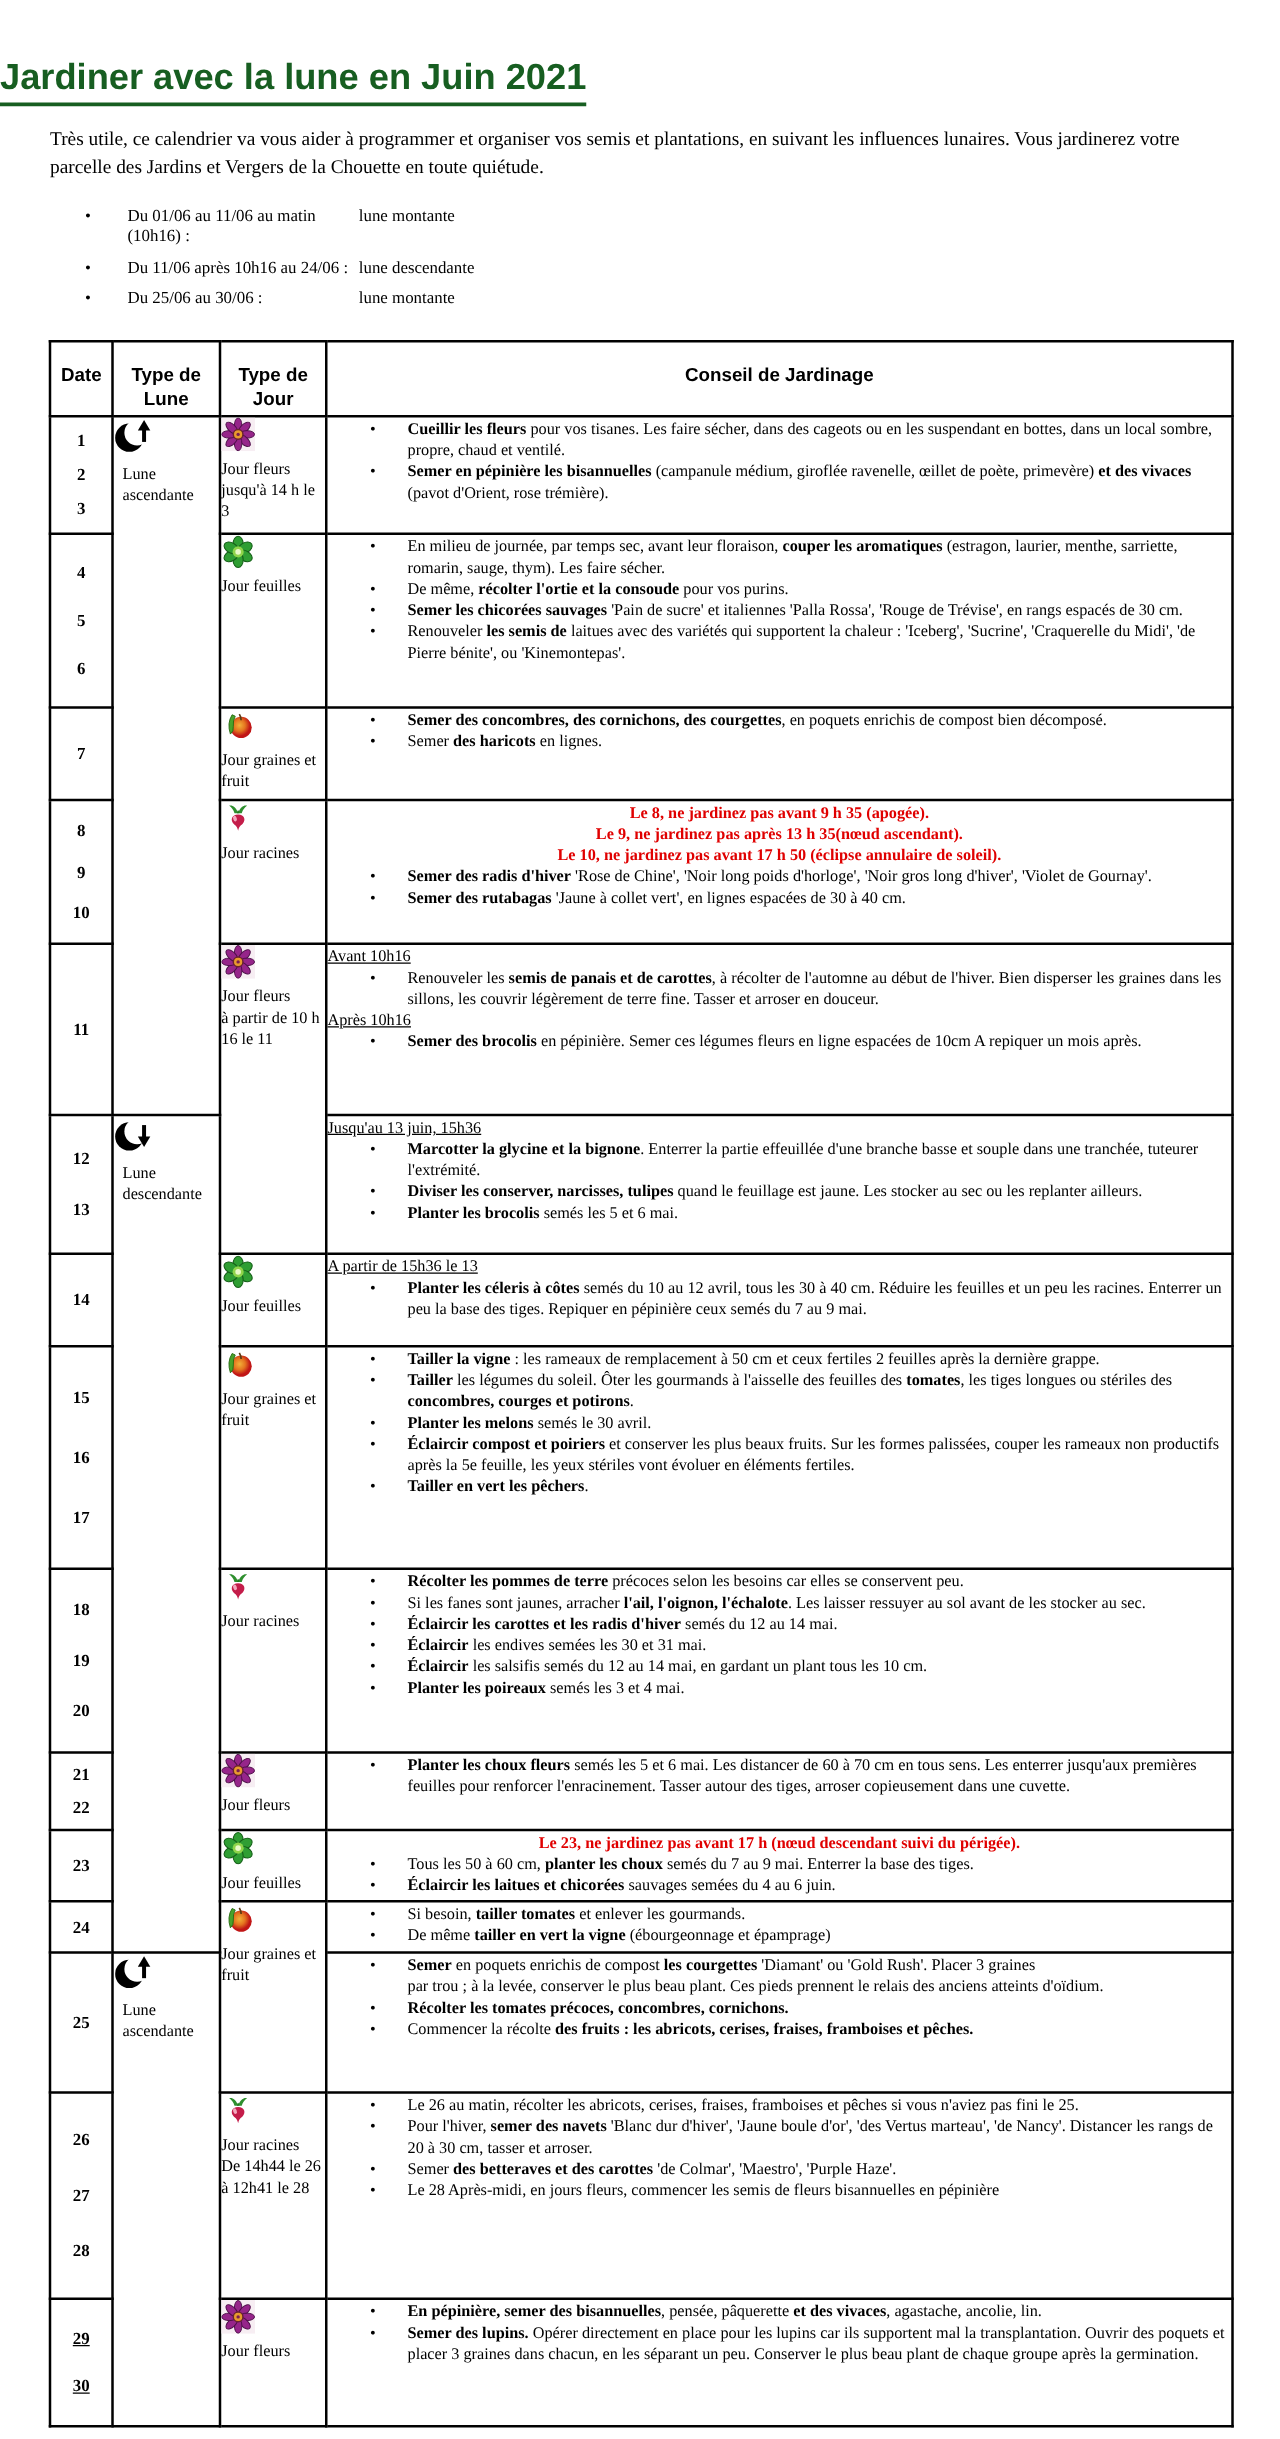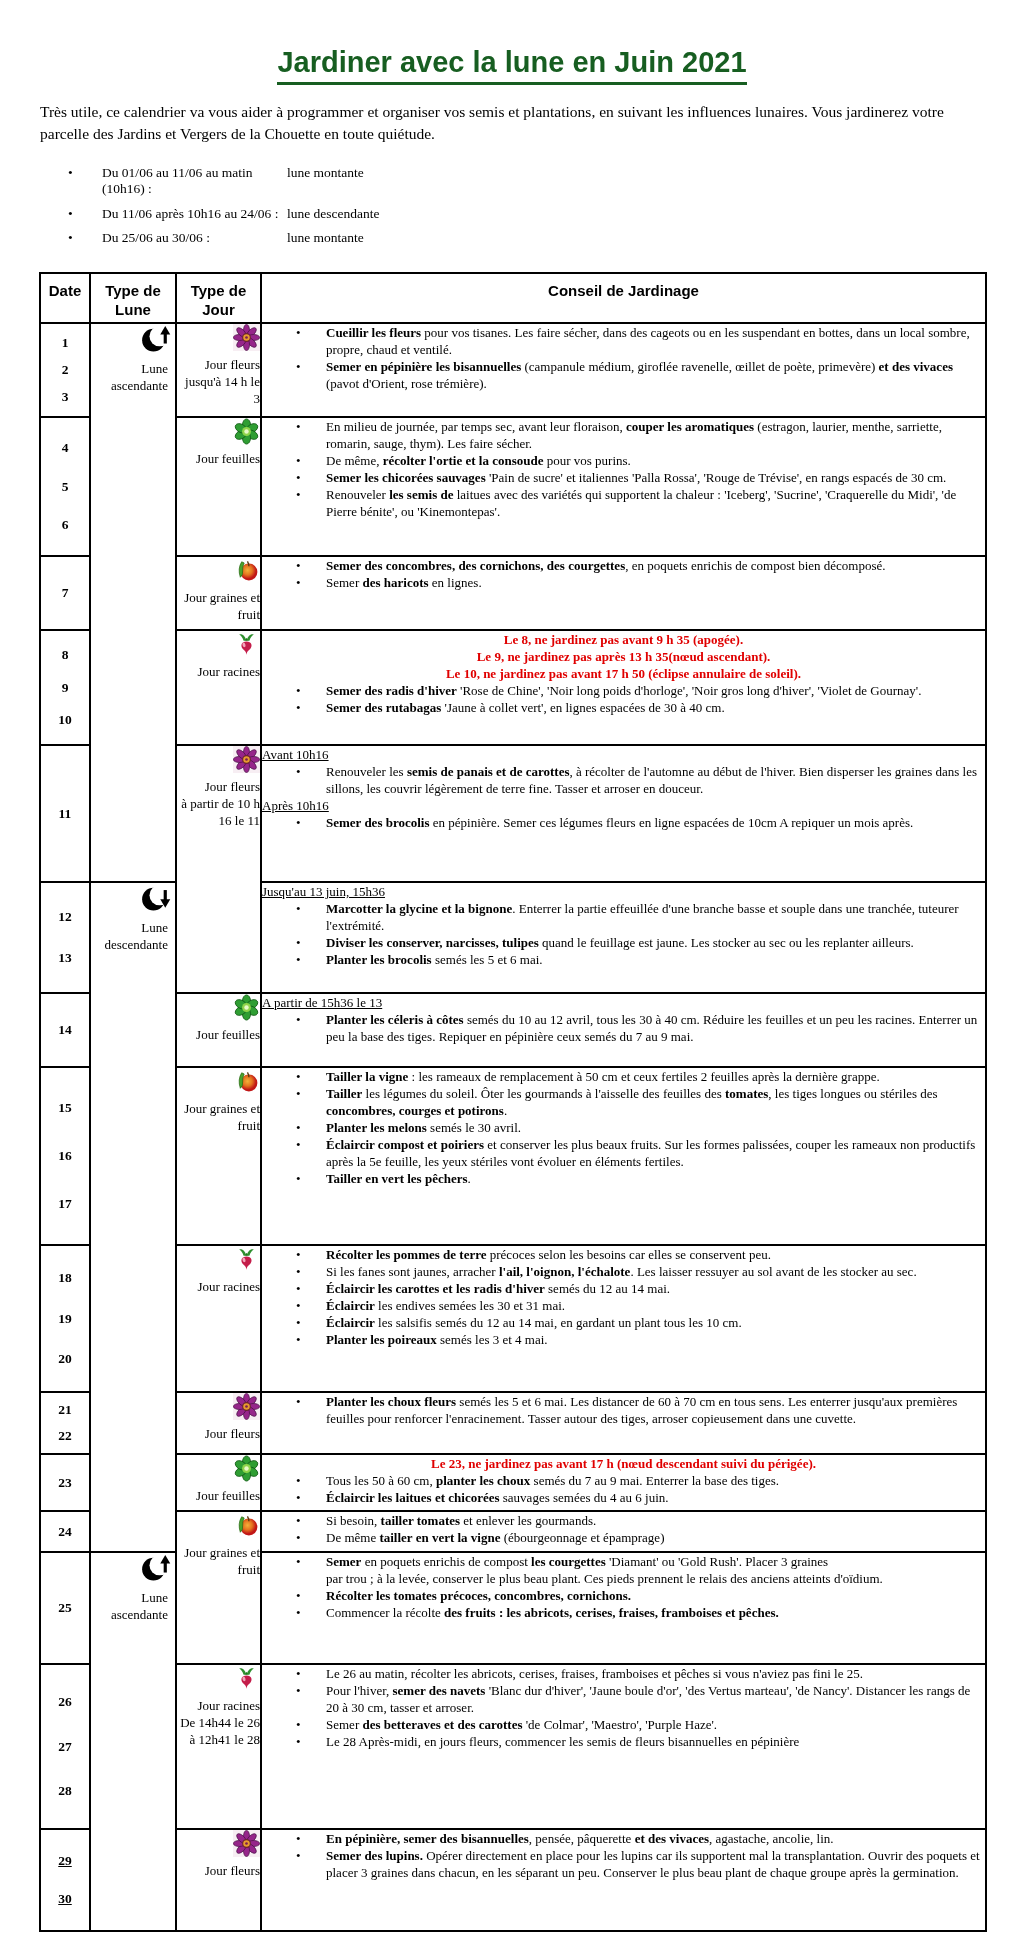--- a/index.html
+++ b/index.html
@@ -1,35 +1,35 @@
 <!DOCTYPE html>
 <html><head>
 <meta charset="utf-8">
 <style>
   html,body{margin:0;padding:0;}
   body{width:1024px;height:1951px;background:#fff;color:#000;
        font-family:"Liberation Serif",serif;position:relative;overflow:hidden;}
-  .title-wrap{text-align:center;margin-top:46px;}
+  .title-wrap{text-align:left;margin-top:46px;}
   .title{display:inline-block;font-family:"Liberation Sans",sans-serif;font-weight:bold;
          font-size:29px;color:#175e21;border-bottom:3px solid #175e21;padding-bottom:3px;margin:0;}
   .intro{margin:16px 40px 0 40px;font-size:15.5px;line-height:1.42;}
   .phases{margin:20px 0 0 66px;padding:0;list-style:none;font-size:13.5px;}
   .phases li{display:flex;margin-bottom:8.5px;}
   .phases .pdot{flex:0 0 34px;text-align:left;padding-left:2px;}
   .phases .plabel{flex:0 0 185px;}
   table.cal{border-collapse:collapse;table-layout:fixed;width:946px;margin:26px 0 0 39px;}
   table.cal col.c-date{width:50px;} table.cal col.c-lune{width:86px;}
   table.cal col.c-jour{width:85px;} table.cal col.c-adv{width:725px;}
   table.cal th,table.cal td{border:2px solid #000;padding:0;}
   table.cal th{font-family:"Liberation Sans",sans-serif;font-weight:bold;font-size:15px;
-               vertical-align:top;padding-top:8px;height:40px;line-height:1.25;}
+               vertical-align:top;padding-top:18px;height:40px;line-height:1.25;}
   td.date-cell{vertical-align:top;}
   .date-col{display:flex;flex-direction:column;justify-content:space-evenly;height:100%;
             text-align:center;font-weight:bold;font-size:13.5px;}
-  td.lune-cell,td.jour-cell{vertical-align:top;text-align:right;font-size:13px;
+  td.lune-cell,td.jour-cell{vertical-align:top;text-align:left;font-size:13px;
             line-height:1.3;padding-top:5px;}
   .cell-icon{display:block;margin:0 auto 1px auto;}
   td.adv-cell{vertical-align:top;font-size:13px;line-height:17px;padding:2px 8px 2px 6px;}
   .bullet{display:flex;}
   .bullet .dot{flex:0 0 64px;padding-left:34px;box-sizing:border-box;}
   .bullet .txt{flex:1 1 auto;}
   .red{color:#e00000;font-weight:bold;text-align:center;}
   .uhead span{text-decoration:underline;}
 </style>
 </head>

